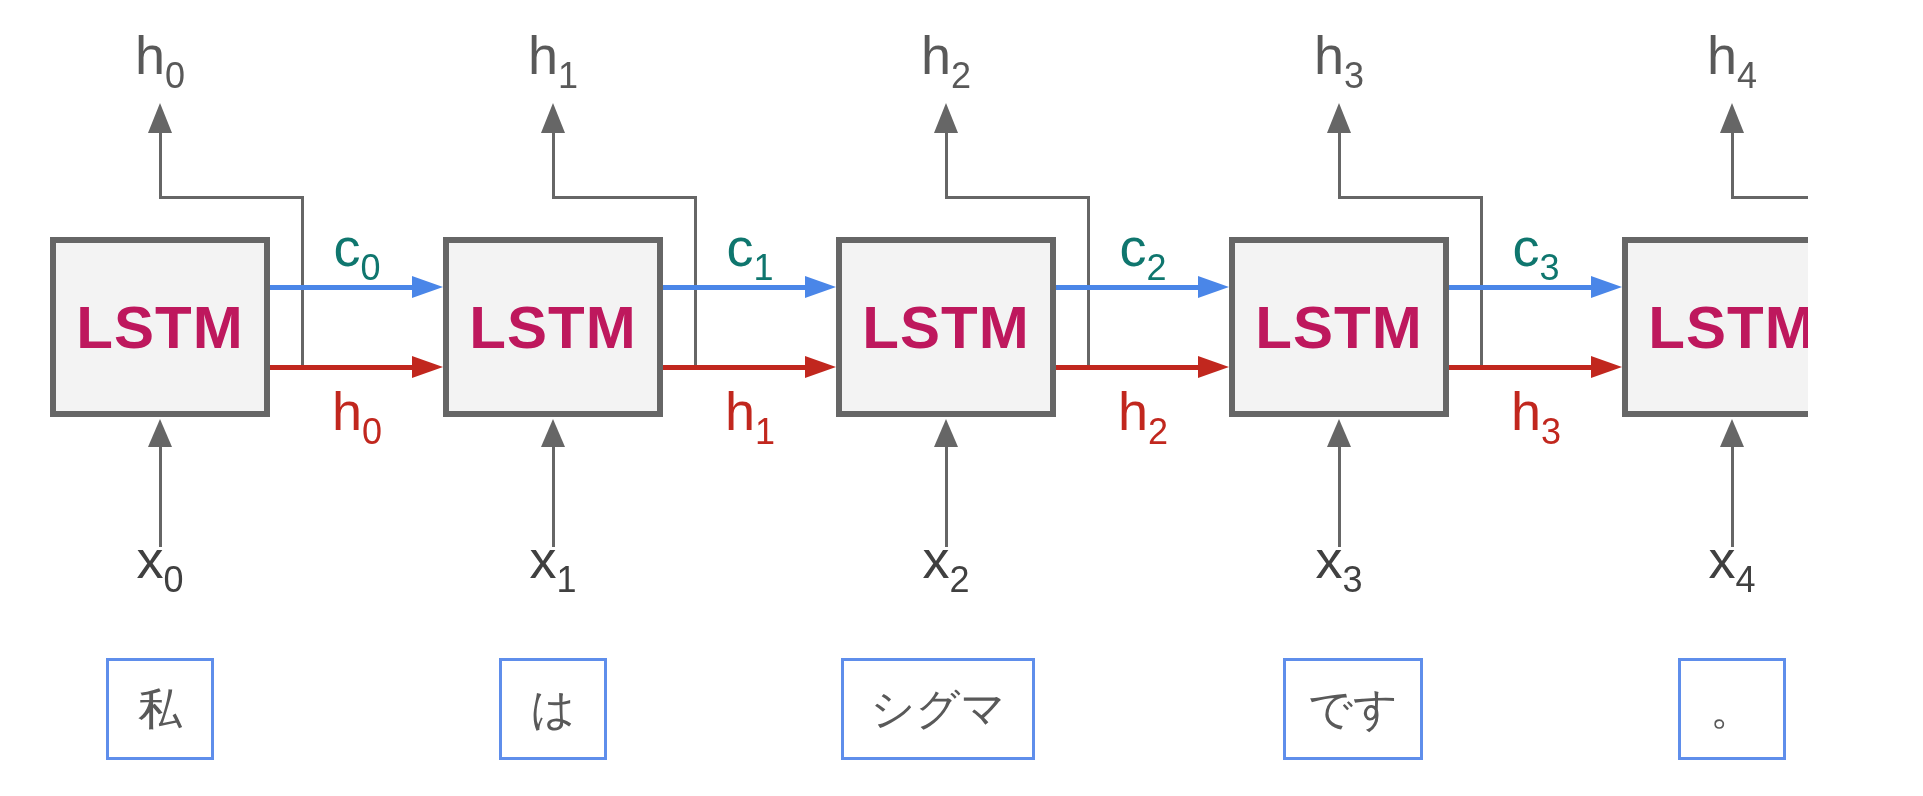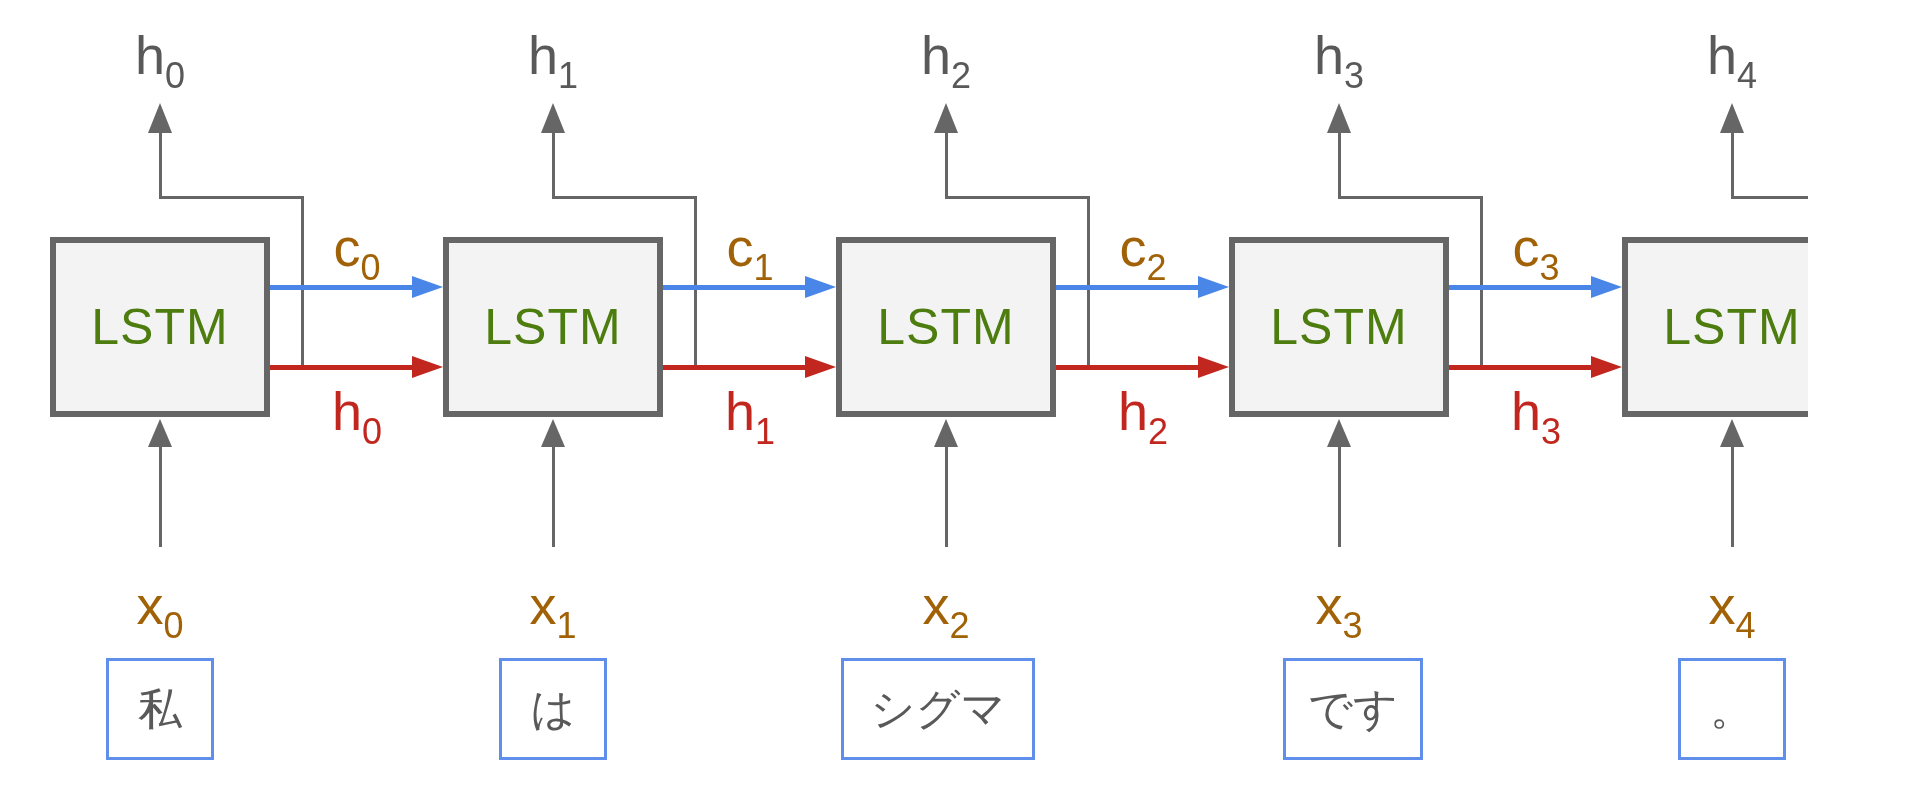--- a/index.html
+++ b/index.html
@@ -11,21 +11,21 @@
     font-family:"Liberation Sans","DejaVu Sans",sans-serif;
   }
   .cell,.link{position:absolute;top:0;left:var(--l);width:0;height:0;overflow:visible;}
 
   
   .box{
     position:absolute;left:0;top:237px;width:220px;height:180px;
     box-sizing:border-box;border:6px solid #666666;background:#f3f3f3;
     display:flex;align-items:center;justify-content:center;
   }
-  .box span{font-size:50px;color:#4d7c0f;letter-spacing:1px;}
+  .box span{font-size:60px;color:#be185d;letter-spacing:1px;font-weight:bold;}
 
   
   .wire{position:absolute;background:#666666;}
   .out-shaft{left:108.5px;top:131px;width:3px;height:67px;}
   .out-horiz{left:109px;top:196px;width:145px;height:3px;}
   .out-vert{left:250.5px;top:196px;width:3px;height:174px;}
   .out-vert-wrap{left:248.5px;top:196px;width:3px;height:169px;}
   .out-stub{left:220px;top:362px;width:31px;height:3px;}
   .in-shaft{left:108.5px;top:445px;width:3px;height:102px;}
 
@@ -36,22 +36,22 @@
     border-bottom:30px solid #666666;
   }
   .out-head{left:98px;top:103px;}
   .in-head{left:98px;top:419px;border-bottom-width:28px;}
 
   
   .lbl{position:absolute;line-height:1;text-align:center;white-space:nowrap;}
   .lbl .sub{font-size:36px;position:relative;top:14px;line-height:1;}
   .lbl .base{font-size:54px;line-height:1;}
   .h-label{left:30px;top:28px;width:160px;color:#595959;}
-  .x-label{left:30px;top:578px;width:160px;color:#a16207;}
-  .c-label{left:27px;top:220px;width:120px;color:#a16207;}
+  .x-label{left:30px;top:532px;width:160px;color:#404040;}
+  .c-label{left:27px;top:220px;width:120px;color:#0f766e;}
   .h2-label{left:27px;top:384px;width:120px;color:#c1271e;}
 
   
   .token{
     position:absolute;top:658px;height:102px;box-sizing:border-box;
     border:3px solid #5f8eeb;background:#ffffff;
     display:flex;align-items:center;justify-content:center;
   }
   .token span{font-size:44px;color:#595959;line-height:1;}
 

